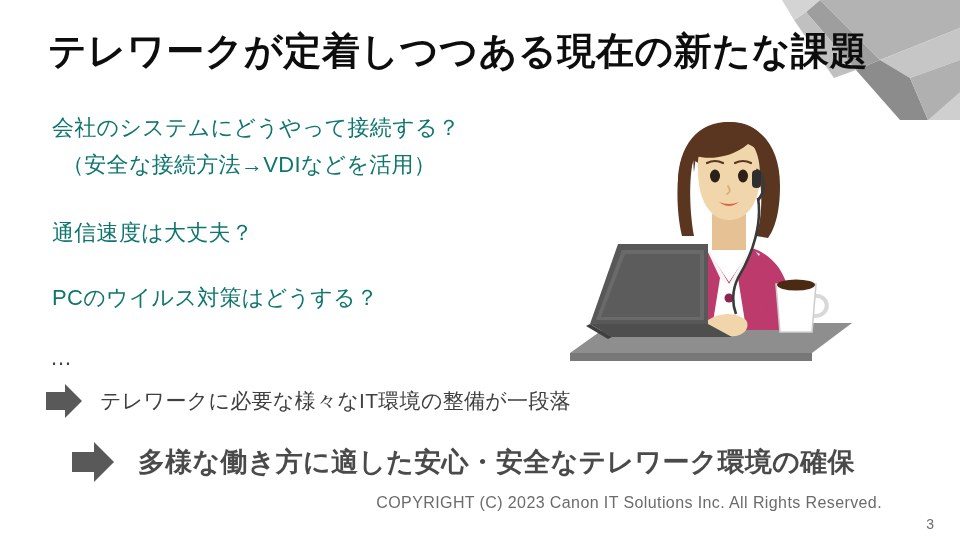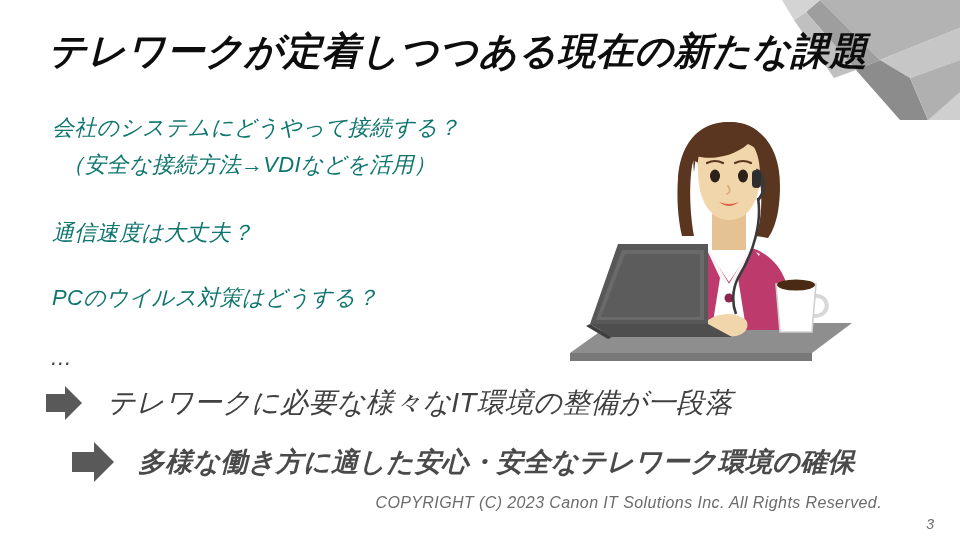--- a/index.html
+++ b/index.html
@@ -9,21 +9,20 @@
   }
   body {
     font-family: "Liberation Sans", "DejaVu Sans", sans-serif;
   }
   #slide {
     position: relative;
     width: 960px;
     height: 540px;
     background: #ffffff;
     overflow: hidden;
-    font-style: italic;
   }
 
   
   #corner-deco {
     position: absolute;
     top: 0;
     right: 0;
     width: 200px;
     height: 120px;
     pointer-events: none;
@@ -70,24 +69,24 @@
   }
   #concl-row-1 { left: 46px; top: 384px; }
   #concl-row-2 { left: 72px; top: 442px; }
 
   .block-arrow {
     flex: 0 0 auto;
     display: block;
   }
 
   #concl-text-1 {
-    font-size: 28px;
+    font-size: 21px;
     color: #404040;
     white-space: nowrap;
-    margin-left: 25px;
+    margin-left: 18px;
     letter-spacing: 0.3px;
   }
   #concl-text-2 {
     font-size: 27px;
     font-weight: bold;
     color: #4a4a4a;
     white-space: nowrap;
     margin-left: 24px;
     letter-spacing: 0.3px;
   }

